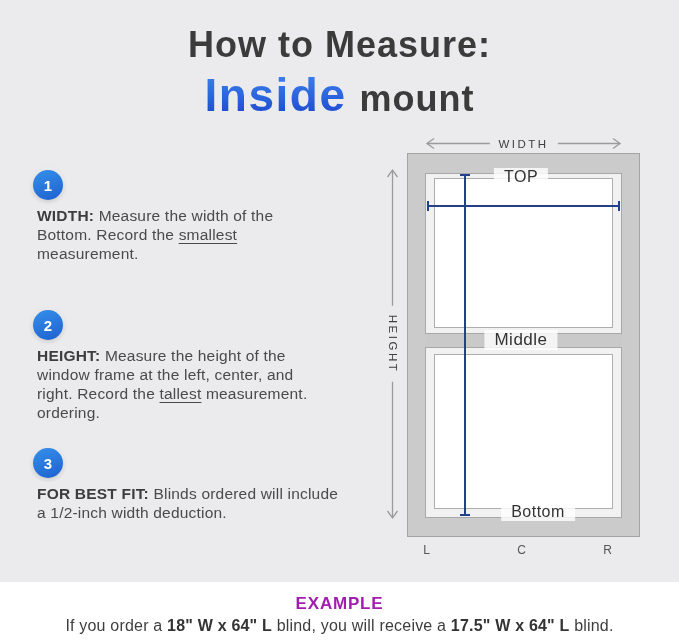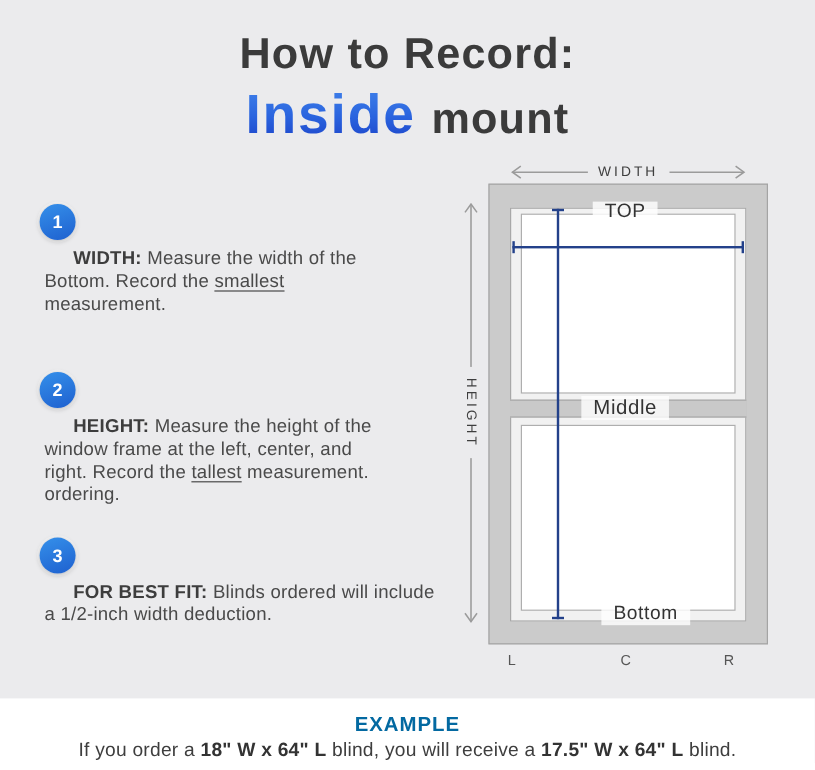--- a/index.html
+++ b/index.html
@@ -29,21 +29,21 @@
   .step-1 { top:170px; } .step-2 { top:310px; } .step-3 { top:448px; }
   .step-badge {
     width:30px; height:30px; border-radius:50%;
     background:linear-gradient(160deg,#3590ea 0%, #1e60cf 100%);
     color:#fff; font-size:15px; font-weight:700;
     display:flex; align-items:center; justify-content:center;
     box-shadow:0 1px 4px rgba(0,0,0,.25), 0 0 0 2px rgba(255,255,255,.45);
   }
   .step-text { margin-top:6px; margin-left:4px; font-size:15.5px; line-height:19px; color:#4a4a4a; letter-spacing:.2px; }
   .step-text .tl { white-space:nowrap; }
-  .step-text .b { font-weight:700; color:#3d3d3d;margin-left:24px; }
+  .step-text .b { font-weight:700; color:#3d3d3d; }
   .step-text .u { text-decoration:underline; text-underline-offset:3px; }
 
   
   .diagram { position:absolute; left:380px; top:130px; width:299px; height:450px; }
 
   .win-casing { position:absolute; left:27px; top:23px; width:233px; height:384px;
     background:#cbcbcb; border:1px solid #a4a4a4; }
   .win-opening { position:absolute; left:45px; top:43px; width:197px; height:345px;
     background:#f1f1f1; border:1px solid #a8a8a8; }
   .win-glass-top { position:absolute; left:54px; top:48px; width:179px; height:150px;
@@ -81,29 +81,29 @@
   .height-arrow-wrap { position:absolute; left:5px; top:38px; width:15px; height:352px; }
   .height-arrow-label { position:absolute; left:50%; top:50%; transform:translate(-50%,-50%);
     background:#ebebed; padding:9px 0; font-size:11.5px; letter-spacing:2.5px;
     color:#3e3e3e; font-weight:500; writing-mode:vertical-rl; }
   .arrow-svg line, .arrow-svg polyline { stroke:#9b9b9b; stroke-width:1.3; fill:none; }
 
   
   .example { position:absolute; left:0; top:582px; width:679px; height:60px;
     background:#ffffff; text-align:center; }
   .example-heading { margin-top:12px; font-size:17px; font-weight:700;
-    color:#0369a1; letter-spacing:.8px; }
+    color:#a21caf; letter-spacing:.8px; }
   .example-line { margin-top:3px; font-size:16px; color:#3e3e3e; letter-spacing:.2px; }
   .example-line .b { font-weight:700; color:#333; }
 </style>
 </head>
 <body>
 
 <header class="title-block">
-  <div class="title-line1">How to Record:</div>
+  <div class="title-line1">How to Measure:</div>
   <div class="title-line2">
     <span class="title-accent">Inside</span>
     <span class="title-suffix">mount</span>
   </div>
 </header>
 
 <section class="step step-1">
   <div class="step-badge">1</div>
   <div class="step-text">
       <div class="tl"><span class="b">WIDTH:</span><span> Measure the width of the</span></div>

